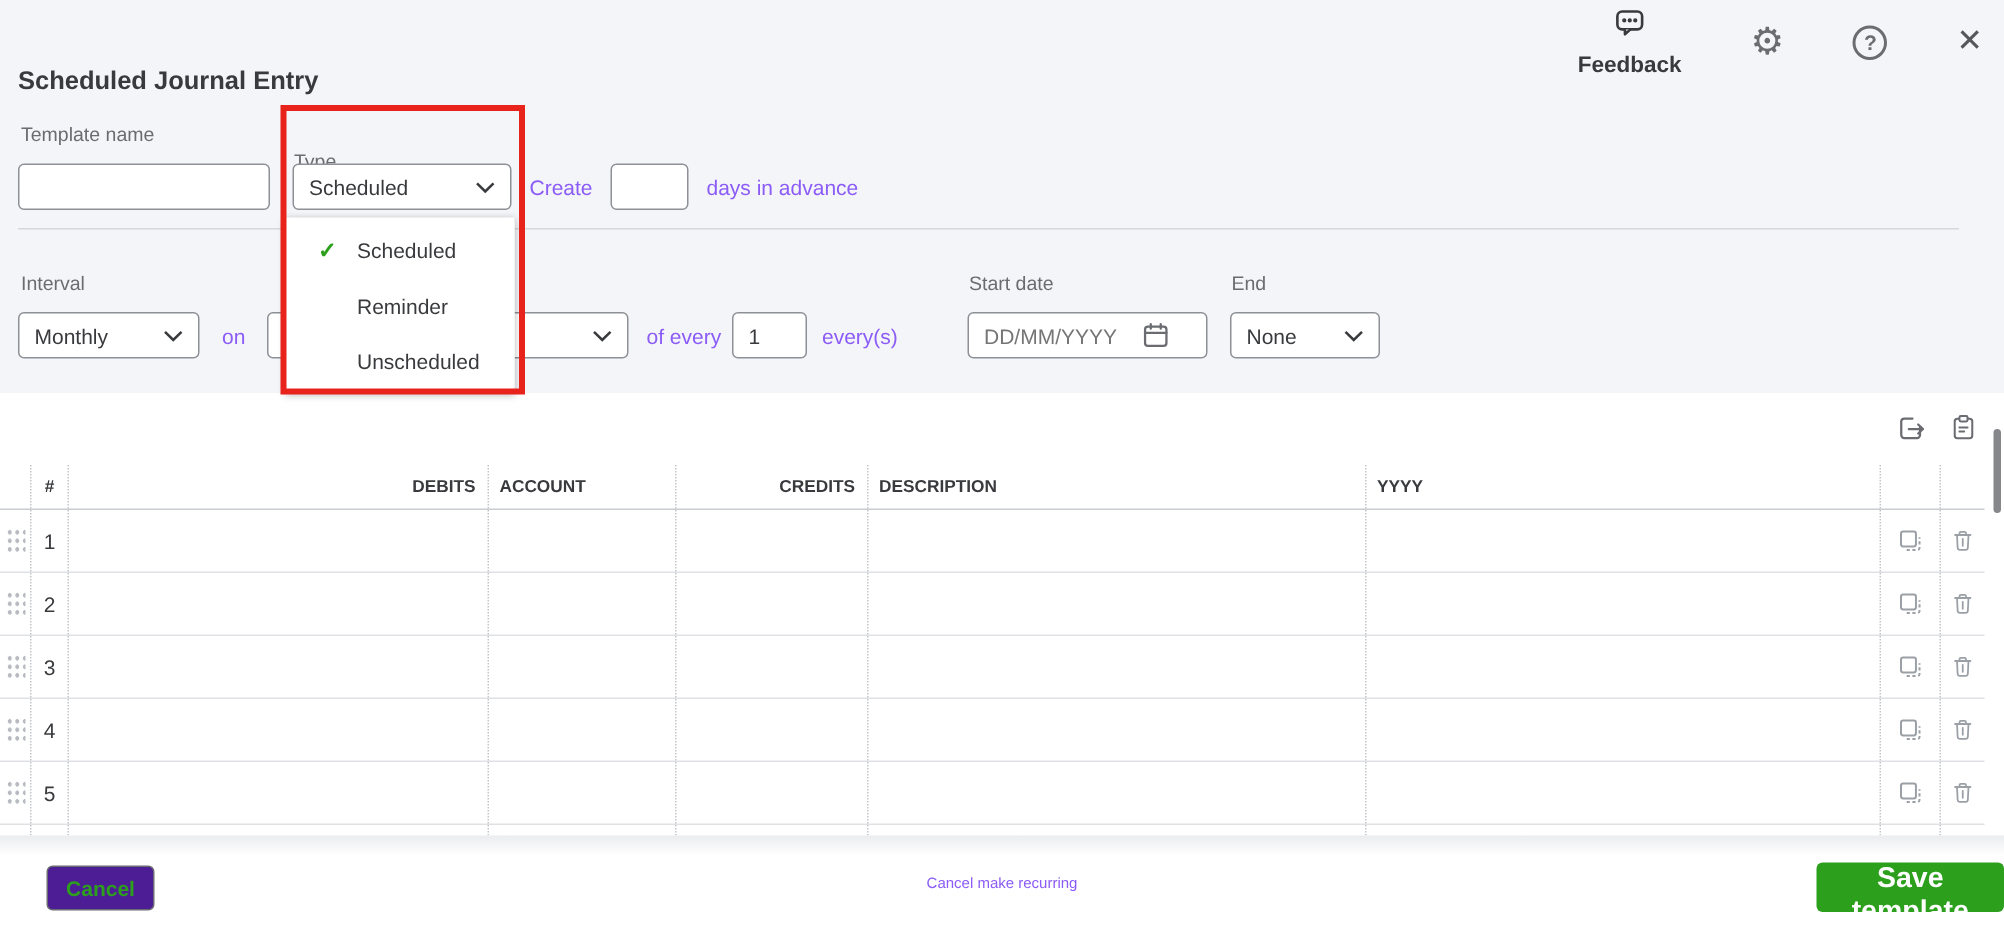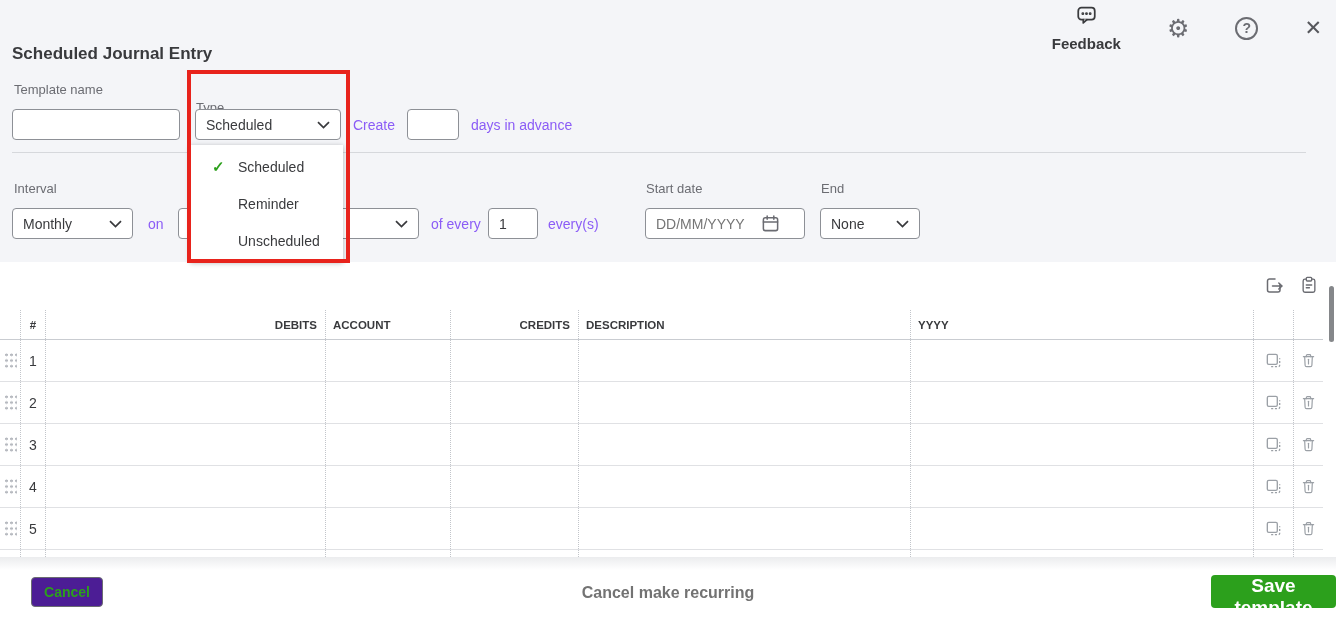--- a/index.html
+++ b/index.html
@@ -77,21 +77,21 @@
   
   .scrollbar-thumb { position:absolute; right:2px; top:286px; width:5px; height:56px;
                      background:#85878a; border-radius:3px; cursor:pointer; }
 
   
   .footer { position:absolute; left:0; top:570px; width:1336px; height:54px; background:#fff; }
   .btn-cancel { position:absolute; left:12px; top:7px; width:72px; height:30px; background:#4c1d95;
                 border:1px solid #6b6c72; border-radius:4px; font-family:"Liberation Sans",sans-serif;
                 font-size:14px; font-weight:700; color:#2ca01c; cursor:pointer;margin-left:19px; }
   .link-center { position:absolute; left:50%; transform:translateX(-50%); top:14px;
-                 font-size:16px; font-weight:700; color:#737373; cursor:pointer; white-space:nowrap; }
+                 font-size:10px; font-weight:400; color:#8b5cf6; cursor:pointer; white-space:nowrap; }
   .btn-save { position:absolute; right:0; top:5px; width:125px; height:33px; background:#2ca01c;
               border:none; border-radius:4px; font-family:"Liberation Sans",sans-serif;
               font-size:19px; font-weight:700; color:#fff; cursor:pointer; }
 
   svg { display:block; }
 </style>
 </head>
 <body>
 
 <div class="topbar">

